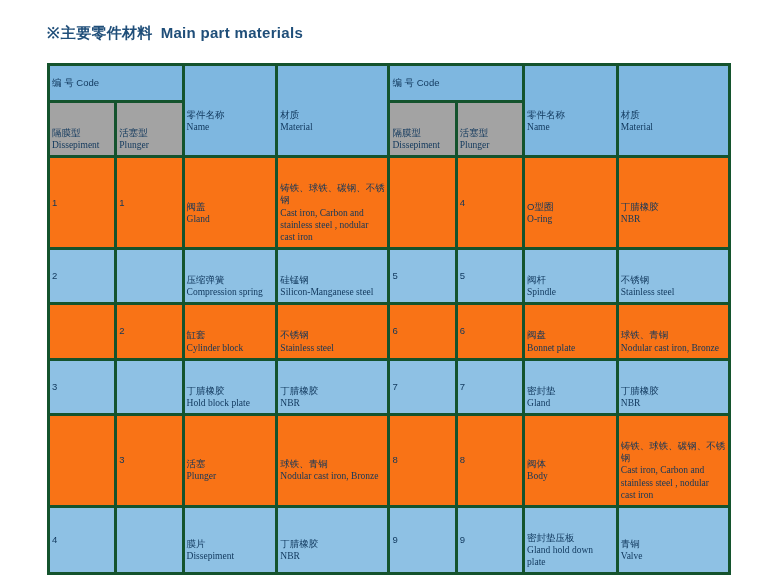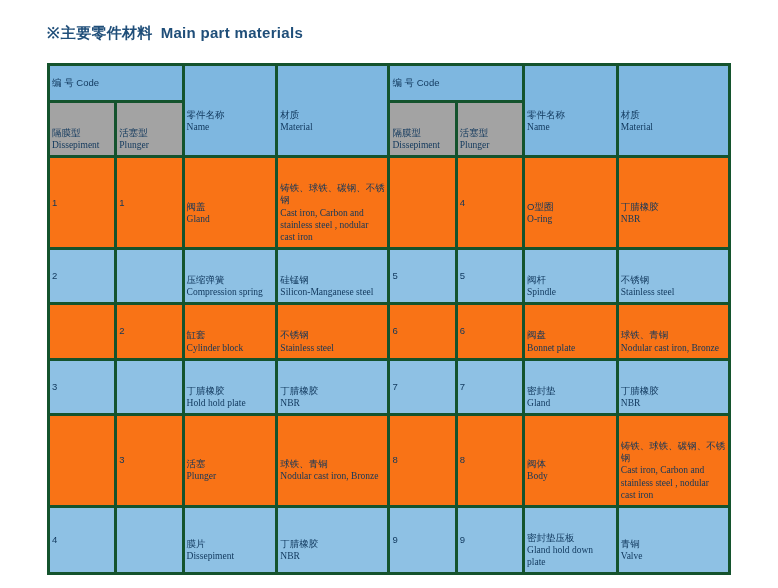--- a/index.html
+++ b/index.html
@@ -208,21 +208,21 @@
           <span class="cn-line">球铁、青铜</span>
           <span class="en-line">Nodular cast iron, Bronze</span>
         </td>
       </tr>
 
       <tr>
         <td class="cell-b">3</td>
         <td class="cell-b"></td>
         <td class="cell-b">
           <span class="cn-line">丁腈橡胶</span>
-          <span class="en-line">Hold hold plate</span>
+          <span class="en-line">Hold block plate</span>
         </td>
         <td class="cell-b">
           <span class="cn-line">丁腈橡胶</span>
           <span class="en-line">NBR</span>
         </td>
         <td class="cell-b">7</td>
         <td class="cell-b">7</td>
         <td class="cell-b">
           <span class="cn-line">密封垫</span>
           <span class="en-line">Gland</span>

